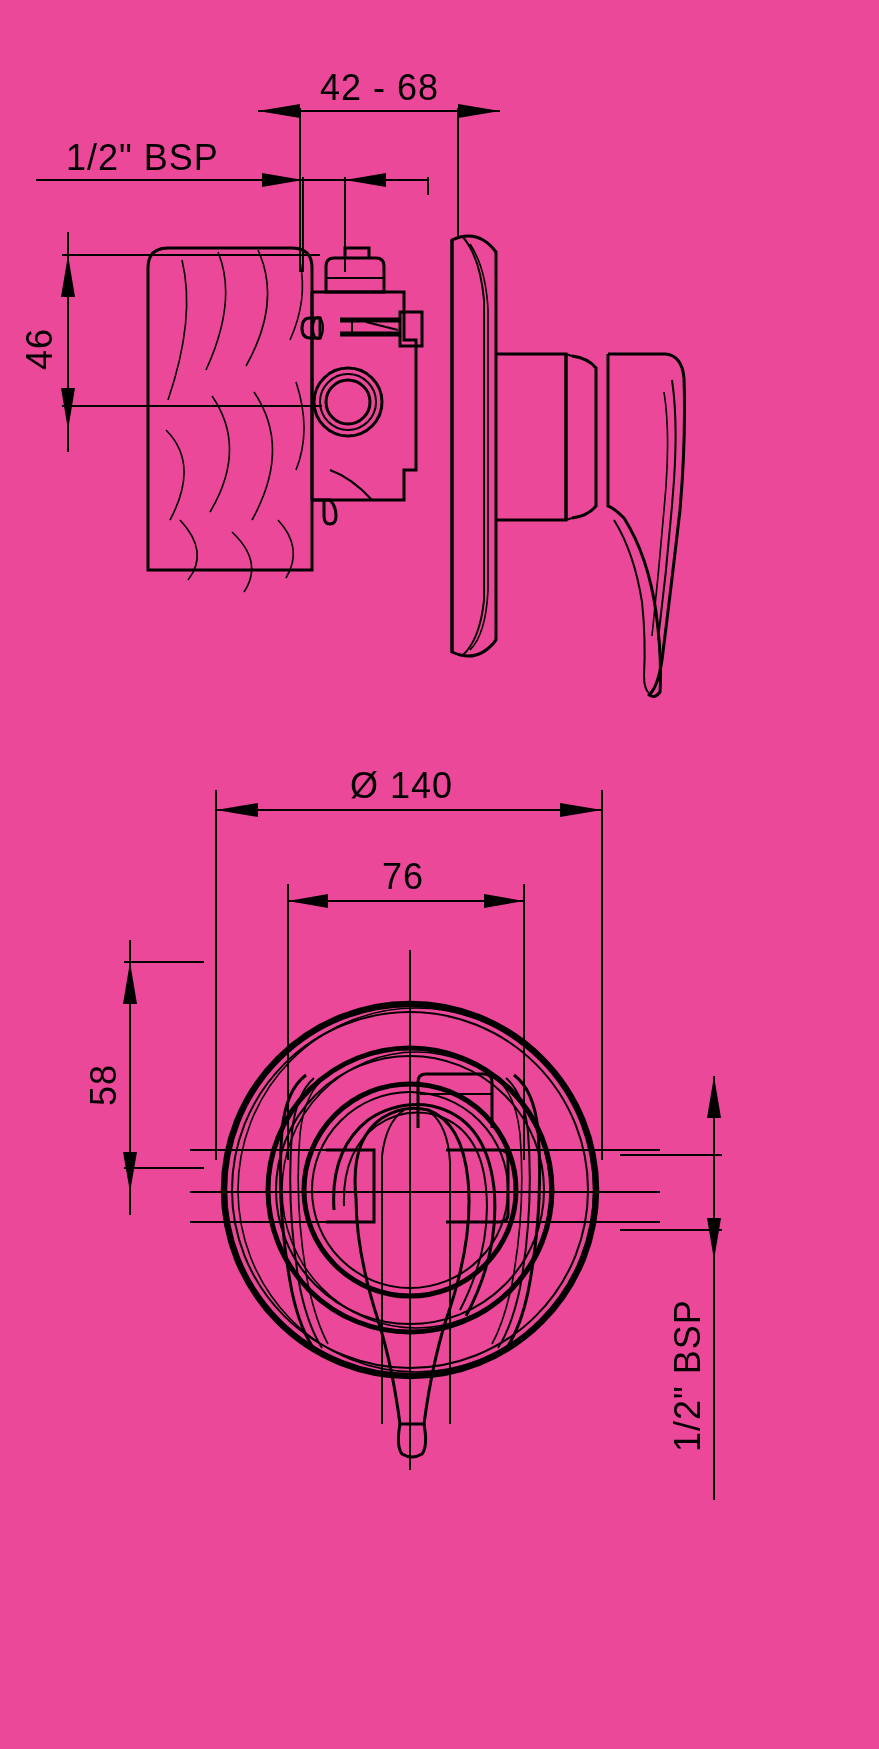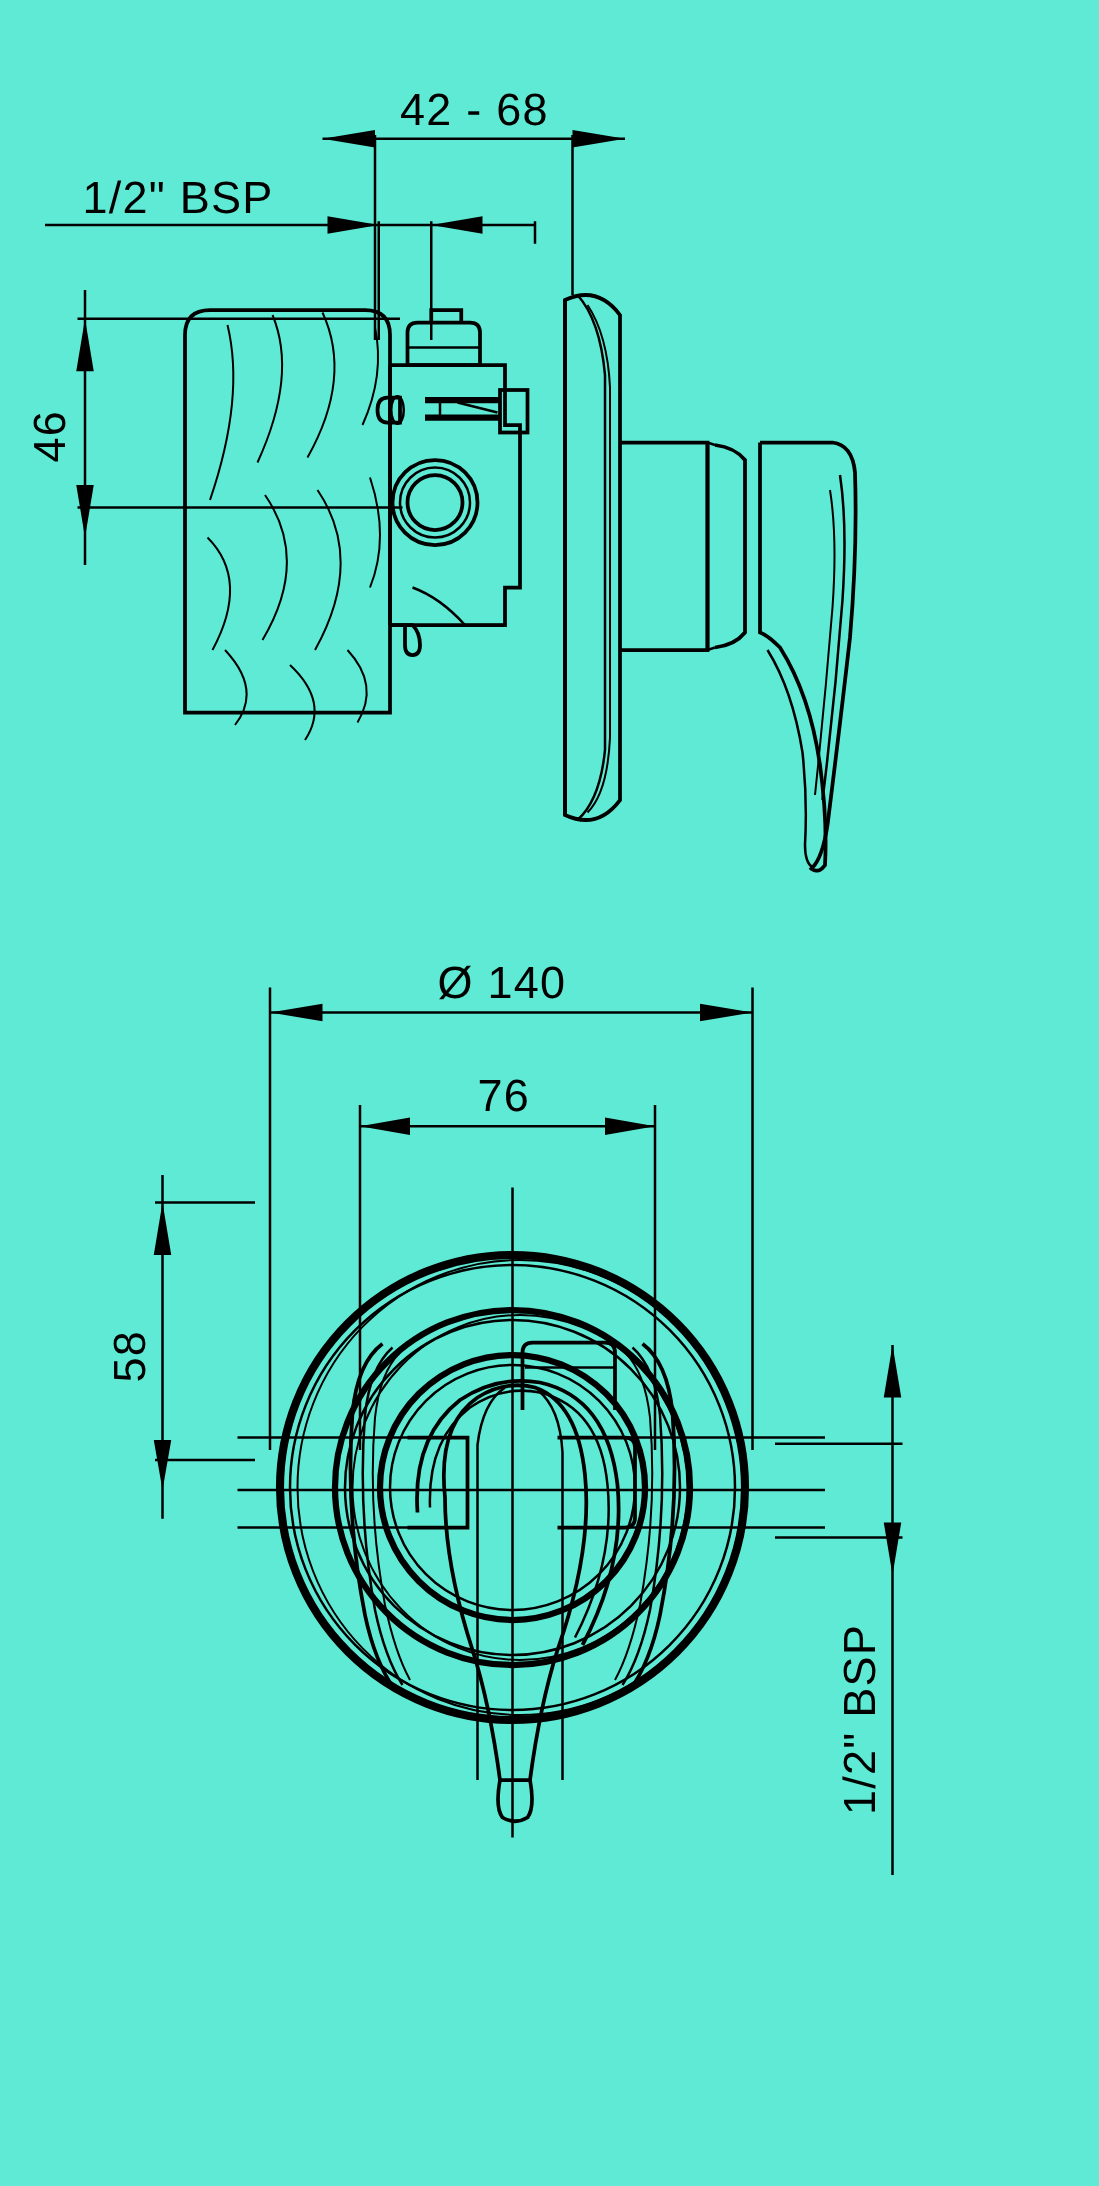--- a/index.html
+++ b/index.html
@@ -10,21 +10,21 @@
   body {
     width: 879px;
     height: 1749px;
     font-family: "Liberation Sans", sans-serif;
     overflow: hidden;
   }
   #drawing-root {
     position: relative;
     width: 879px;
     height: 1749px;
-    background: #5eead4;
+    background: #ec4899;
   }
   svg.cad {
     display: block;
     width: 879px;
     height: 1749px;
   }
   .ln {
     fill: none;
     stroke: #000000;
     stroke-linecap: butt;

